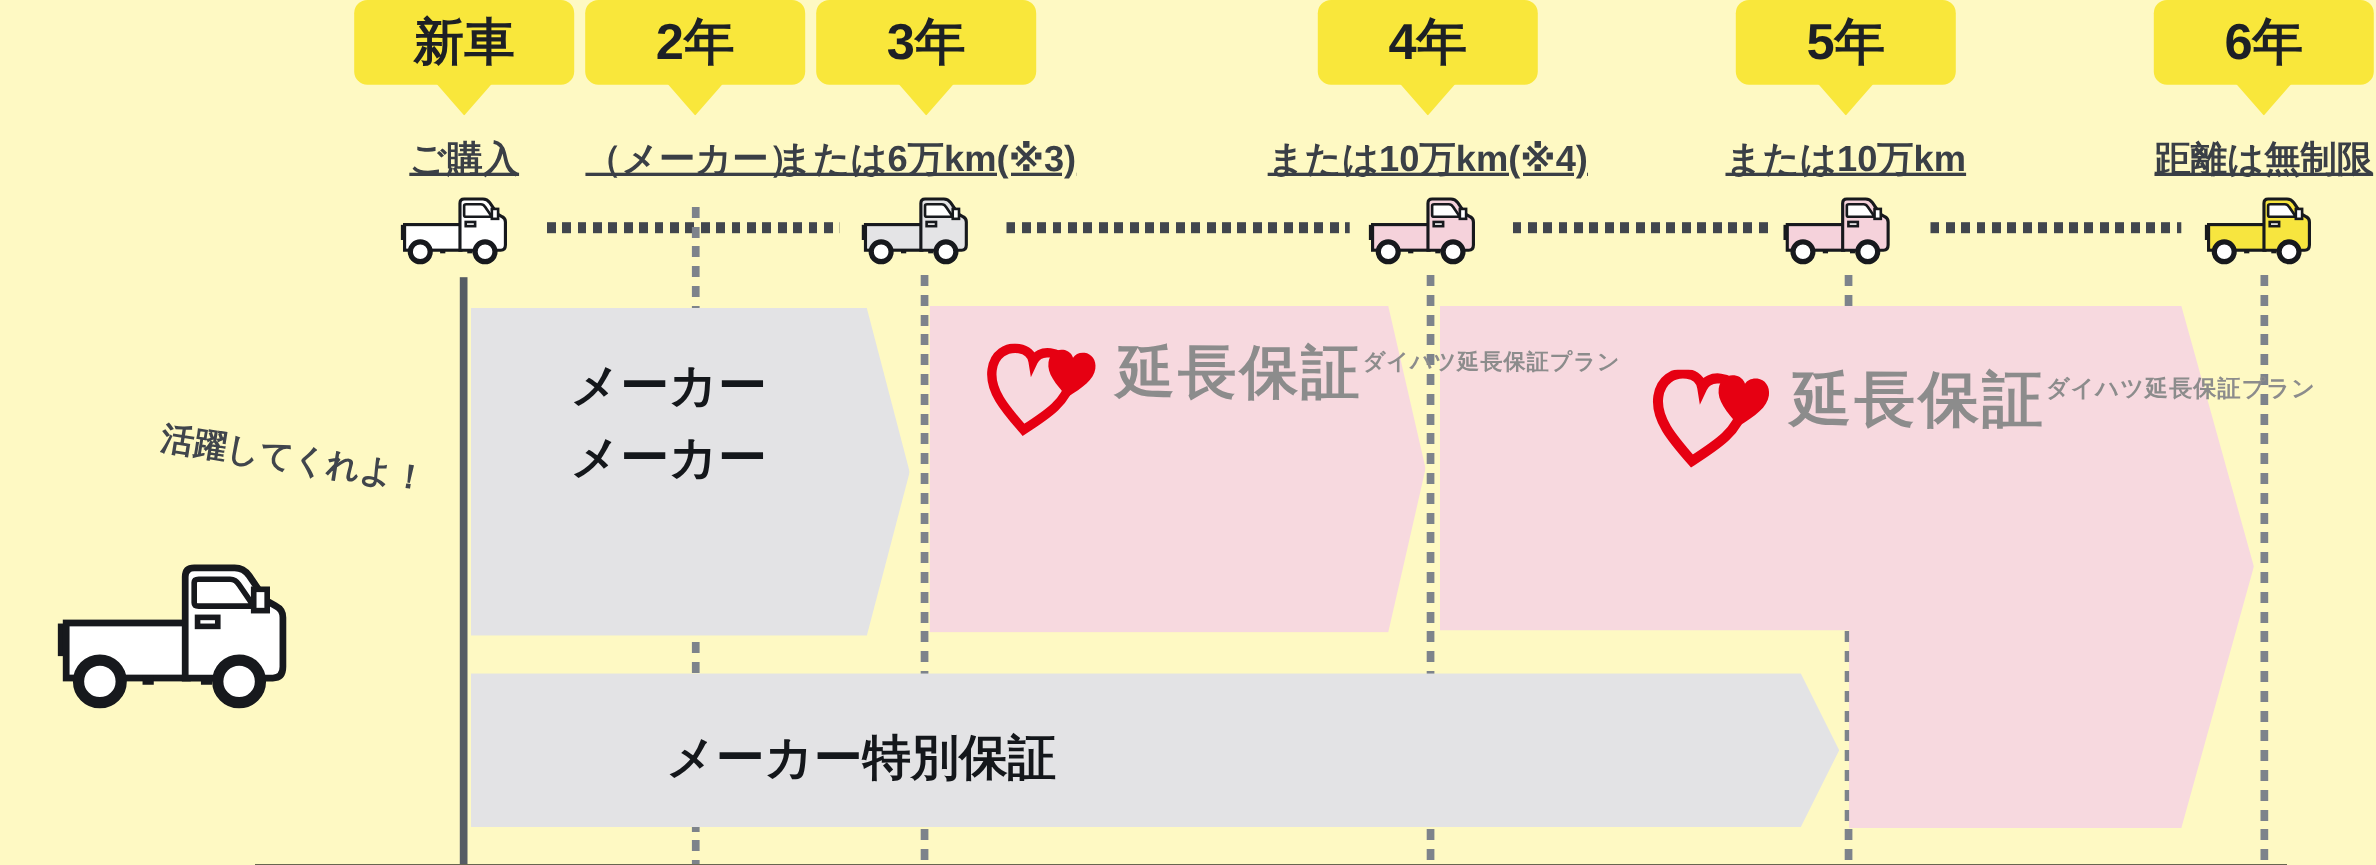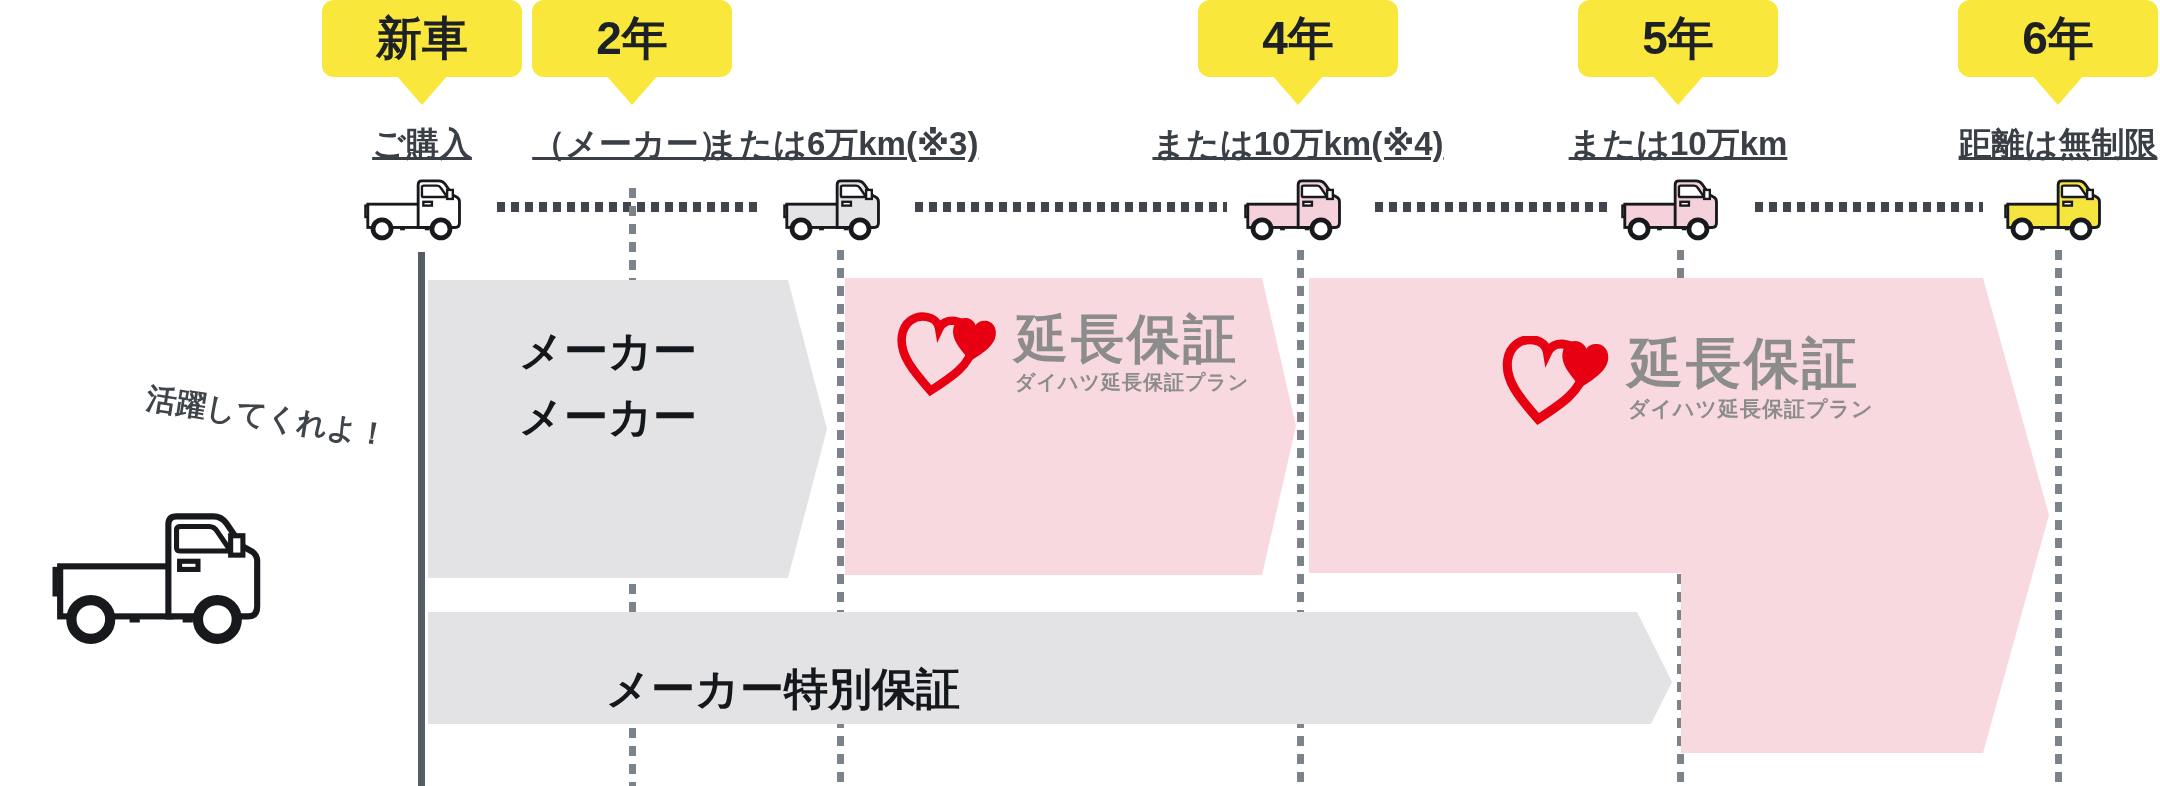--- a/index.html
+++ b/index.html
@@ -1,16 +1,16 @@
 <!DOCTYPE html>
 <html><head>
 <meta charset="utf-8">
 <style>
   html,body{margin:0;padding:0;background:#000;}
-  #stage{position:relative;width:2160px;height:786px;background:#ffffff;overflow:hidden;
+  #stage{position:relative;width:2160px;height:786px;background:#fef9c3;overflow:hidden;
          font-family:"Liberation Sans","DejaVu Sans",sans-serif;}
 
   
   .tag{position:absolute;top:0;width:200px;height:77px;background:#f9e73b;border-radius:12px;
        display:flex;align-items:center;justify-content:center;
        font-size:46px;font-weight:bold;color:#1d2025;z-index:4;}
   .tag:after{content:"";position:absolute;left:50%;top:74px;margin-left:-27px;width:54px;height:31px;
        background:#f9e73b;clip-path:polygon(0 0,100% 0,50% 100%);}
 
   
@@ -27,21 +27,21 @@
          background:repeating-linear-gradient(to bottom,#7d838b 0 10px,transparent 10px 18px);}
 
   
   .band{position:absolute;z-index:2;}
   .band-gray{background:#e3e3e5;}
   .band-pink{background:#f7d9df;}
   .band-label{position:absolute;font-weight:bold;color:#14171b;}
 
   
   .logo{position:absolute;display:flex;align-items:flex-start;z-index:3;}
-  .logo .txt{display:flex;flex-direction:column;margin-left:10px;}
+  .logo .txt{display:flex;flex-direction:row;margin-left:10px;}
   .logo .t1{font-weight:bold;color:#8c8c8c;letter-spacing:3px;line-height:1;}
   .logo .t2{font-weight:bold;color:#8c8c8c;letter-spacing:1px;margin-top:7px;line-height:1;text-align:right;}
   #logo1 .t1{font-size:53px;} #logo1 .t2{font-size:20px;}
   #logo2 .t1{font-size:55px;} #logo2 .t2{font-size:21px;}
 
   
   .truck{position:absolute;z-index:3;}
   .body-white{fill:#ffffff;} .body-gray{fill:#e4e4e6;}
   .body-pink{fill:#f5d2db;} .body-yellow{fill:#f7e53f;}
 
@@ -74,20 +74,21 @@
         </g>
         <g transform="rotate(8 92 28)">
           <path d="M90,54 C76,42 66,33 66,21.5 C66,12.5 72,7 79,7 C84,7 88.3,9.7 90,13.5 C91.7,9.7 96,7 101,7 C108,7 114,12.5 114,21.5 C114,33 104,42 90,54 Z" fill="#e60012"></path>
         </g>
       </symbol>
     </defs>
   </svg>
 
   <div class="tag" style="left:322px">新車</div>
   <div class="tag" style="left:532px">2年</div>
+  <div class="tag" style="left:742px">3年</div>
   <div class="tag" style="left:1198px">4年</div>
   <div class="tag" style="left:1578px">5年</div>
   <div class="tag" style="left:1958px">6年</div>
 
   <div class="sub" style="left:202px">ご購入</div>
   <div class="sub" style="left:412px">（メーカー）</div>
   <div class="sub" style="left:622px">または6万km(※3)</div>
   <div class="sub" style="left:1078px">または10万km(※4)</div>
   <div class="sub" style="left:1458px">または10万km</div>
   <div class="sub" style="left:1838px">距離は無制限</div>
@@ -111,21 +112,21 @@
       <div>メーカー</div>
     </div>
   </div>
 
   <div class="band band-pink" style="left:845px;top:278px;width:451px;height:297px;
        clip-path:polygon(0 0,417px 0,451px 148px,417px 297px,0 297px)"></div>
 
   <div class="band band-pink" style="left:1309px;top:278px;width:740px;height:475px;
        clip-path:polygon(0 0,674px 0,740px 237px,674px 475px,372px 475px,372px 295px,0 295px)"></div>
 
-  <div class="band band-gray" style="left:428px;top:612px;width:1244px;height:112px;
+  <div class="band band-gray" style="left:428px;top:612px;width:1244px;height:140px;
        clip-path:polygon(0 0,1209px 0,1244px 70px,1209px 140px,0 140px)">
     <div class="band-label" style="left:0;top:48px;width:710px;text-align:center;font-size:44px">メーカー特別保証</div>
   </div>
 
   <div class="logo" id="logo1" style="left:893px;top:312px">
     <svg width="112" height="92">
         <use href="#heart-logo"></use>
       </svg>
     <div class="txt">
       <div class="t1">延長保証</div>

